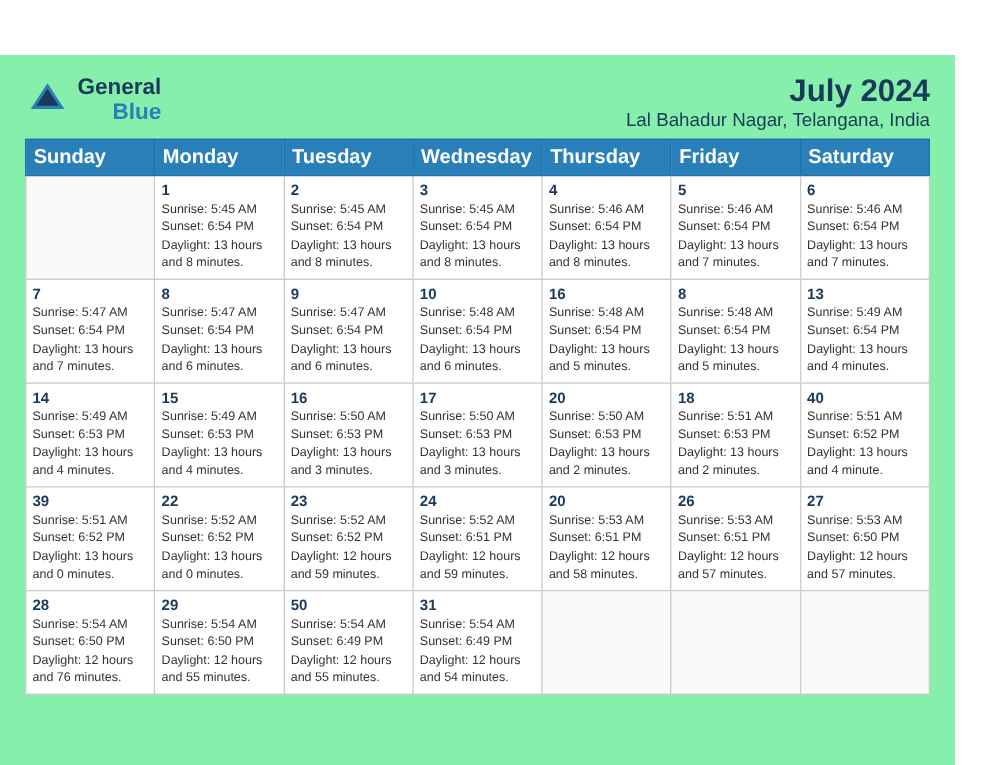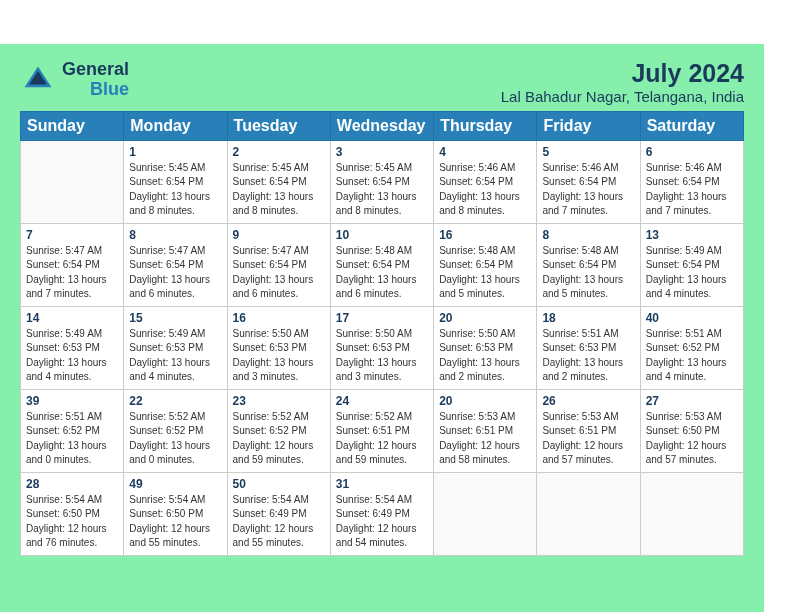--- a/index.html
+++ b/index.html
@@ -243,21 +243,21 @@
             <span class="day-number">27</span>
             <div class="day-info"><span>Sunrise: 5:53 AM</span><br><span>Sunset: 6:50 PM</span><br><span>Daylight: 12 hours</span><br><span>and 57 minutes.</span></div>
           </td>
         </tr>
         <tr>
           <td>
             <span class="day-number">28</span>
             <div class="day-info"><span>Sunrise: 5:54 AM</span><br><span>Sunset: 6:50 PM</span><br><span>Daylight: 12 hours</span><br><span>and 76 minutes.</span></div>
           </td>
           <td>
-            <span class="day-number">49</span>
+            <span class="day-number">29</span>
             <div class="day-info"><span>Sunrise: 5:54 AM</span><br><span>Sunset: 6:50 PM</span><br><span>Daylight: 12 hours</span><br><span>and 55 minutes.</span></div>
           </td>
           <td>
             <span class="day-number">50</span>
             <div class="day-info"><span>Sunrise: 5:54 AM</span><br><span>Sunset: 6:49 PM</span><br><span>Daylight: 12 hours</span><br><span>and 55 minutes.</span></div>
           </td>
           <td>
             <span class="day-number">31</span>
             <div class="day-info"><span>Sunrise: 5:54 AM</span><br><span>Sunset: 6:49 PM</span><br><span>Daylight: 12 hours</span><br><span>and 54 minutes.</span></div>
           </td>

